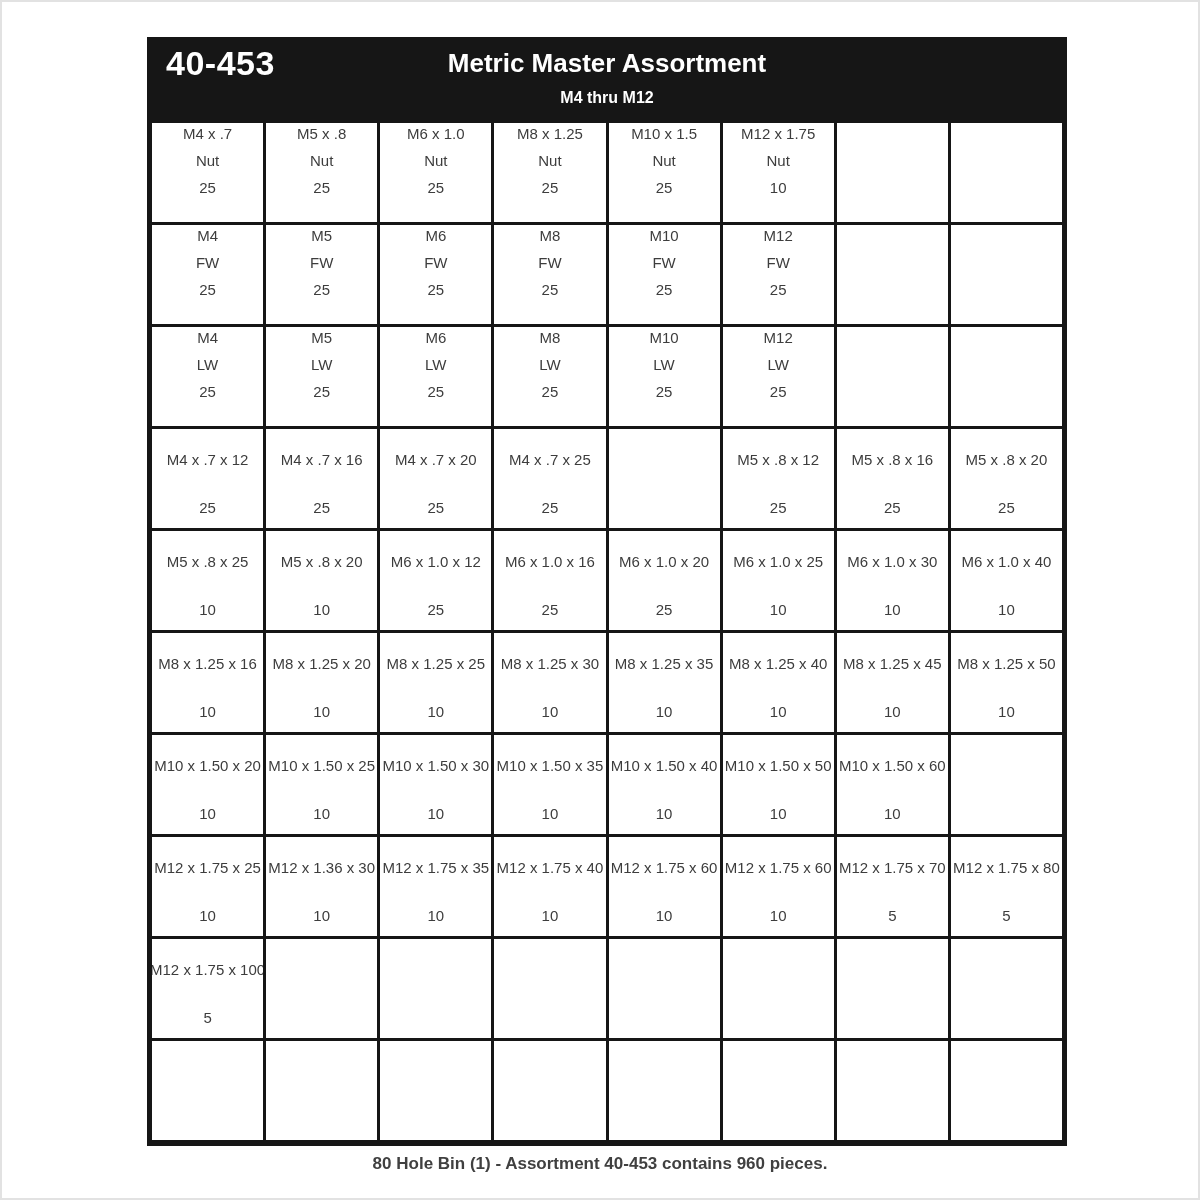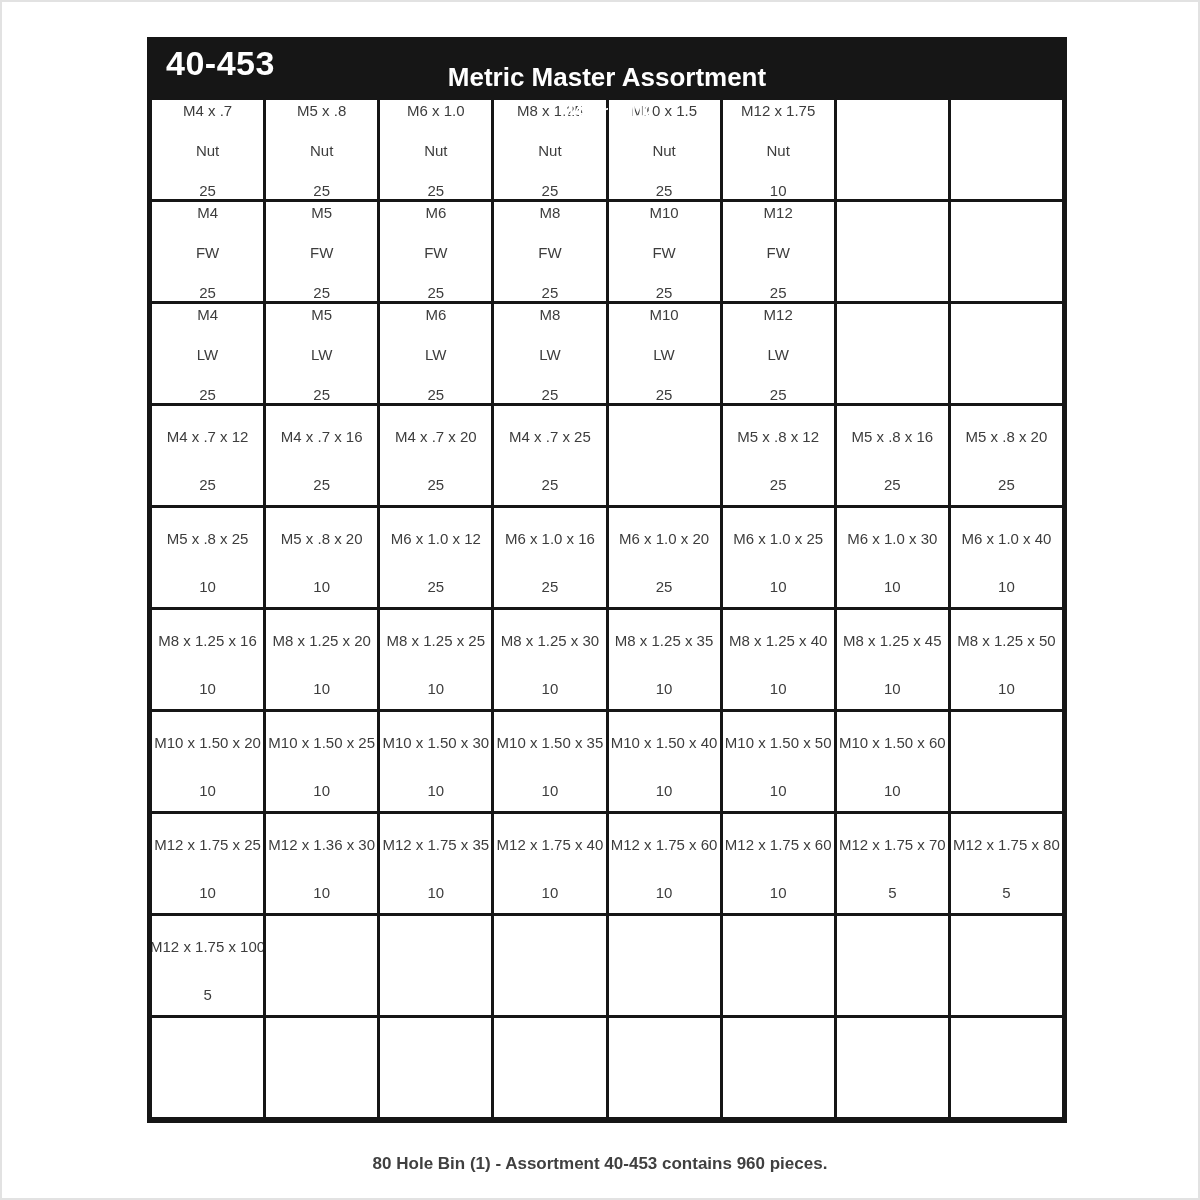--- a/index.html
+++ b/index.html
@@ -21,63 +21,63 @@
     position: absolute;
     left: 145px;
     top: 35px;
     width: 920px;
     box-sizing: border-box;
     background: #161616;
     padding: 0 5px 6px 5px;
   }
   .card-header {
     position: relative;
-    height: 63px;
+    height: 86px;
     background: #161616;
     color: #ffffff;
   }
   .bin-number {
     position: absolute;
     left: 14px;
     top: 7px;
     font-size: 34px;
     font-weight: bold;
     letter-spacing: 0.5px;
   }
   .header-center {
     position: absolute;
     left: 0;
     right: 0;
     top: 6px;
     text-align: center;
     line-height: 1.15;
   }
   .header-line1 { font-size: 17px; font-weight: bold; }
-  .header-line2 { font-size: 26px; font-weight: bold; margin-top: 20px; }
+  .header-line2 { font-size: 26px; font-weight: bold; margin-top: 6px; }
   .header-line3 { font-size: 16px; font-weight: bold; margin-top: 10px; }
   .grid {
     display: grid;
     grid-template-columns: repeat(8, 1fr);
     grid-auto-rows: 99px;
     gap: 3px;
     background: #161616;
   }
   .cell {
     background: #ffffff;
     display: flex;
     flex-direction: column;
     align-items: center;
     color: #3d3d3d;
     font-size: 15px;
     text-align: center;
     box-sizing: border-box;
     overflow: hidden;
   }
   .cell.three {
-    justify-content: space-between;
+    justify-content: flex-start;
     padding-top: 2px;
     gap: 10px;
   }
   .cell.two {
     justify-content: space-between;
     padding: 22px 2px 12px 2px;
   }
   .cell-line { display: block; white-space: nowrap; }
   .footer-note {
     position: absolute;

